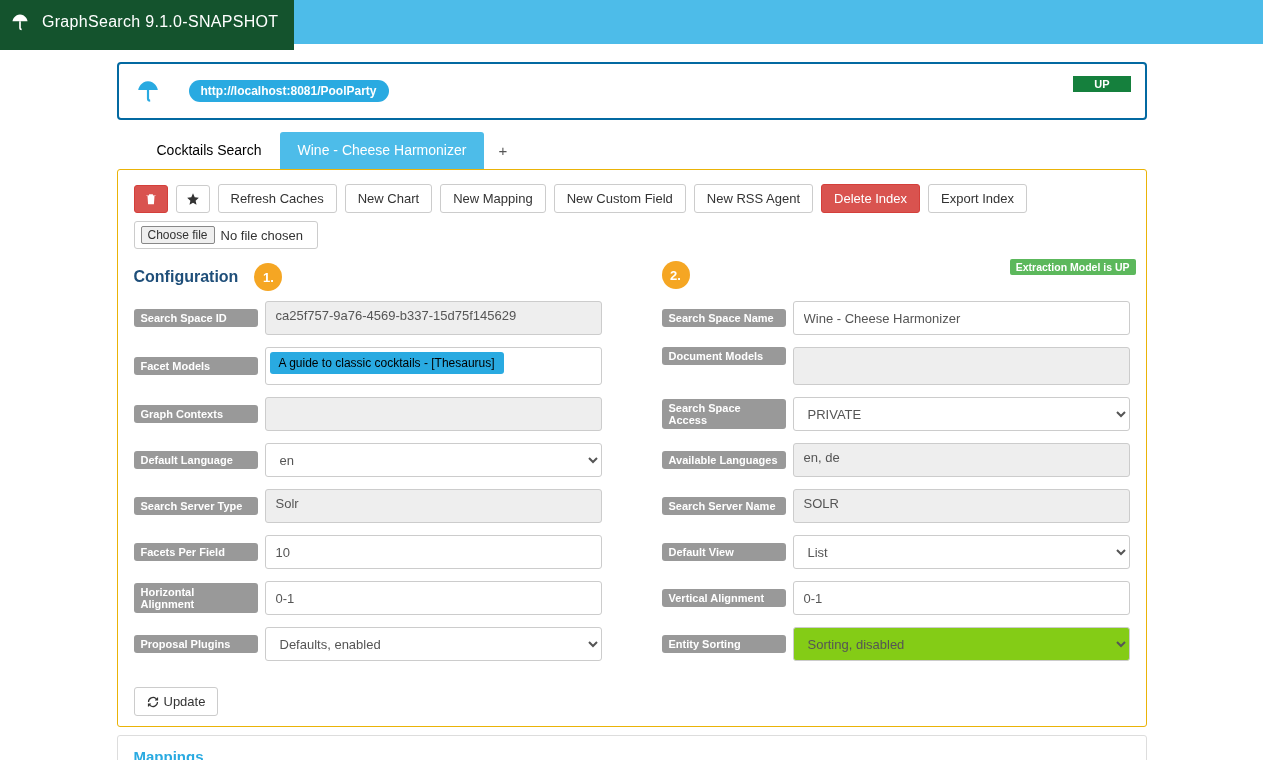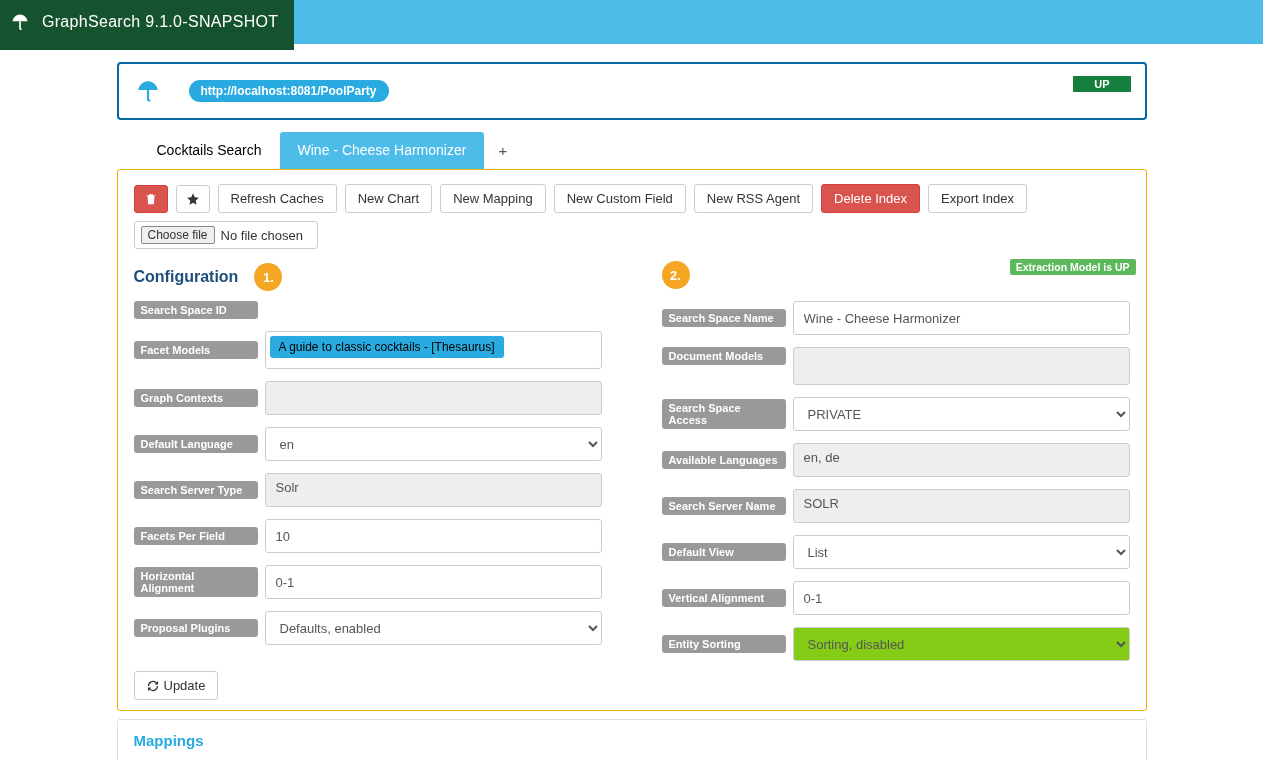--- a/index.html
+++ b/index.html
@@ -130,20 +130,23 @@
         </div>
       </div>
     </div>
 
     <div class="form-grid">
 
       <div class="form-col">
 
         <div class="field">
           <span class="field-label">Search Space ID</span>
+          <div class="field-control">
+            <div class="readonly-box">ca25f757-9a76-4569-b337-15d75f145629</div>
+          </div>
         </div>
 
         <div class="field" style="align-items:center;">
           <span class="field-label">Facet Models</span>
           <div class="field-control">
             <div class="tag-box">
               <span class="tag">A guide to classic cocktails - [Thesaurus]</span>
             </div>
           </div>
         </div>

